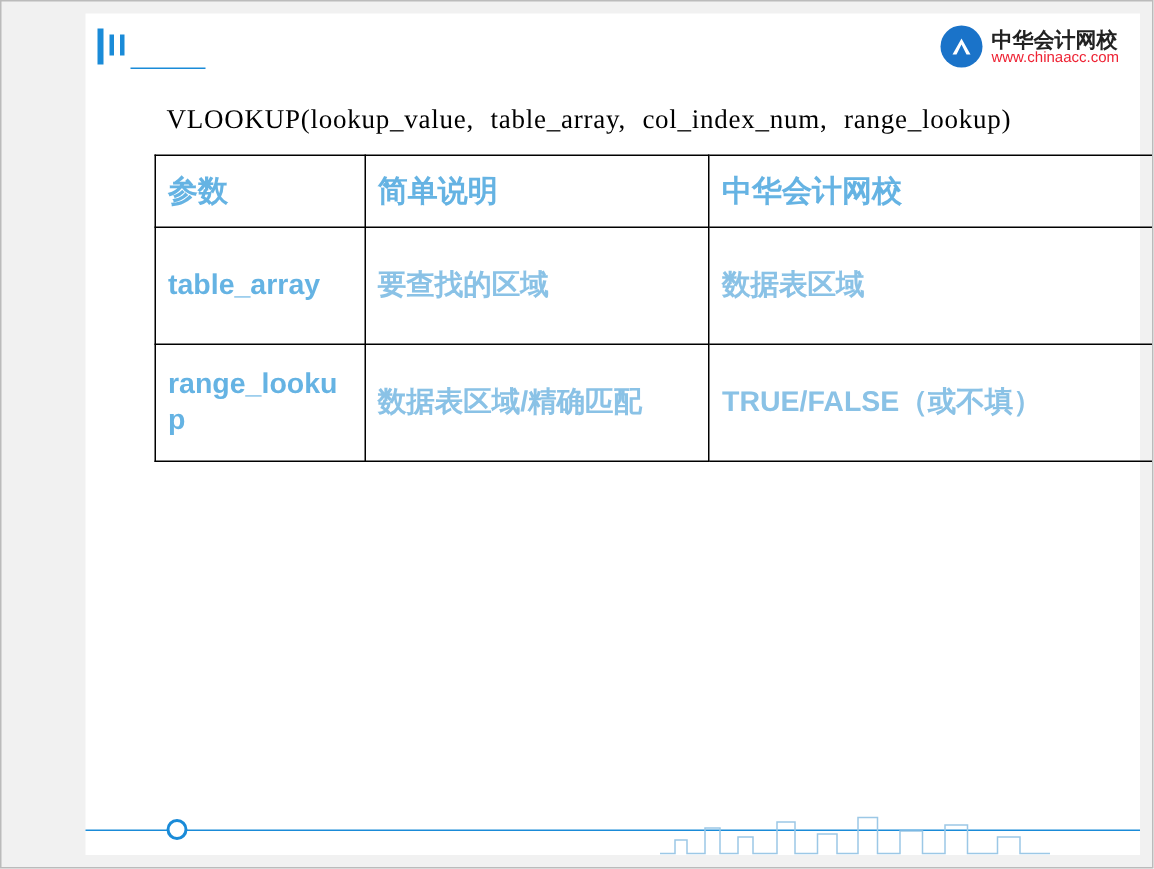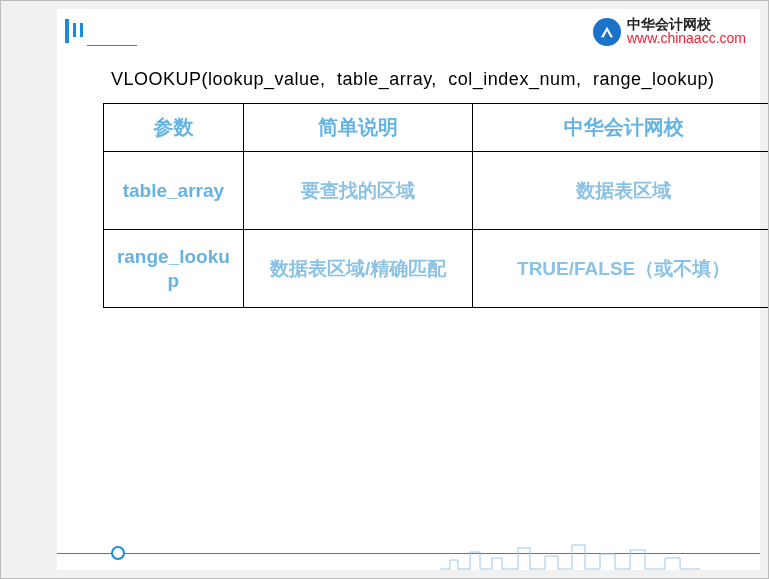--- a/index.html
+++ b/index.html
@@ -39,33 +39,33 @@
       position:absolute; right:14px; top:8px;
       display:flex; align-items:center; gap:6px;
     }
     .logo-circle{
       width:28px;height:28px;border-radius:50%;
       background:#1a73c9;
       display:flex;align-items:center;justify-content:center;
     }
     .logo-circle svg{width:16px;height:16px;fill:#fff;}
     .logo-text{font-size:14px;font-weight:bold;color:#222;line-height:1;}
-    .logo-url{font-size:14px;color:#e23;line-height:1.1;}
+    .logo-url{font-size:10px;color:#e23;line-height:1.1;}
     .formula{
       position:absolute; left:54px; top:60px;
-      font-family:Liberation Sans, sans-serif;
+      font-family:Liberation Serif, serif;
       font-size:18px; color:#000; letter-spacing:0.5px;
       word-spacing:6px;
     }
     table.params{
       position:absolute; left:46px; top:94px;
       border-collapse:collapse; width:672px;
     }
     table.params td, table.params th{
-      border:1px solid #000; text-align:center; vertical-align:middle;
+      border:1px solid #000; text-align:left; vertical-align:middle;
       padding:10px 8px;
     }
     table.params th{
       height:40px;
       color:#65b3e3; font-size:20px; font-weight:900;
       font-family:"Microsoft YaHei","SimHei",sans-serif;
     }
     table.params td{
       height:78px;
       color:#8ac2e6; font-size:19px; font-weight:900;

